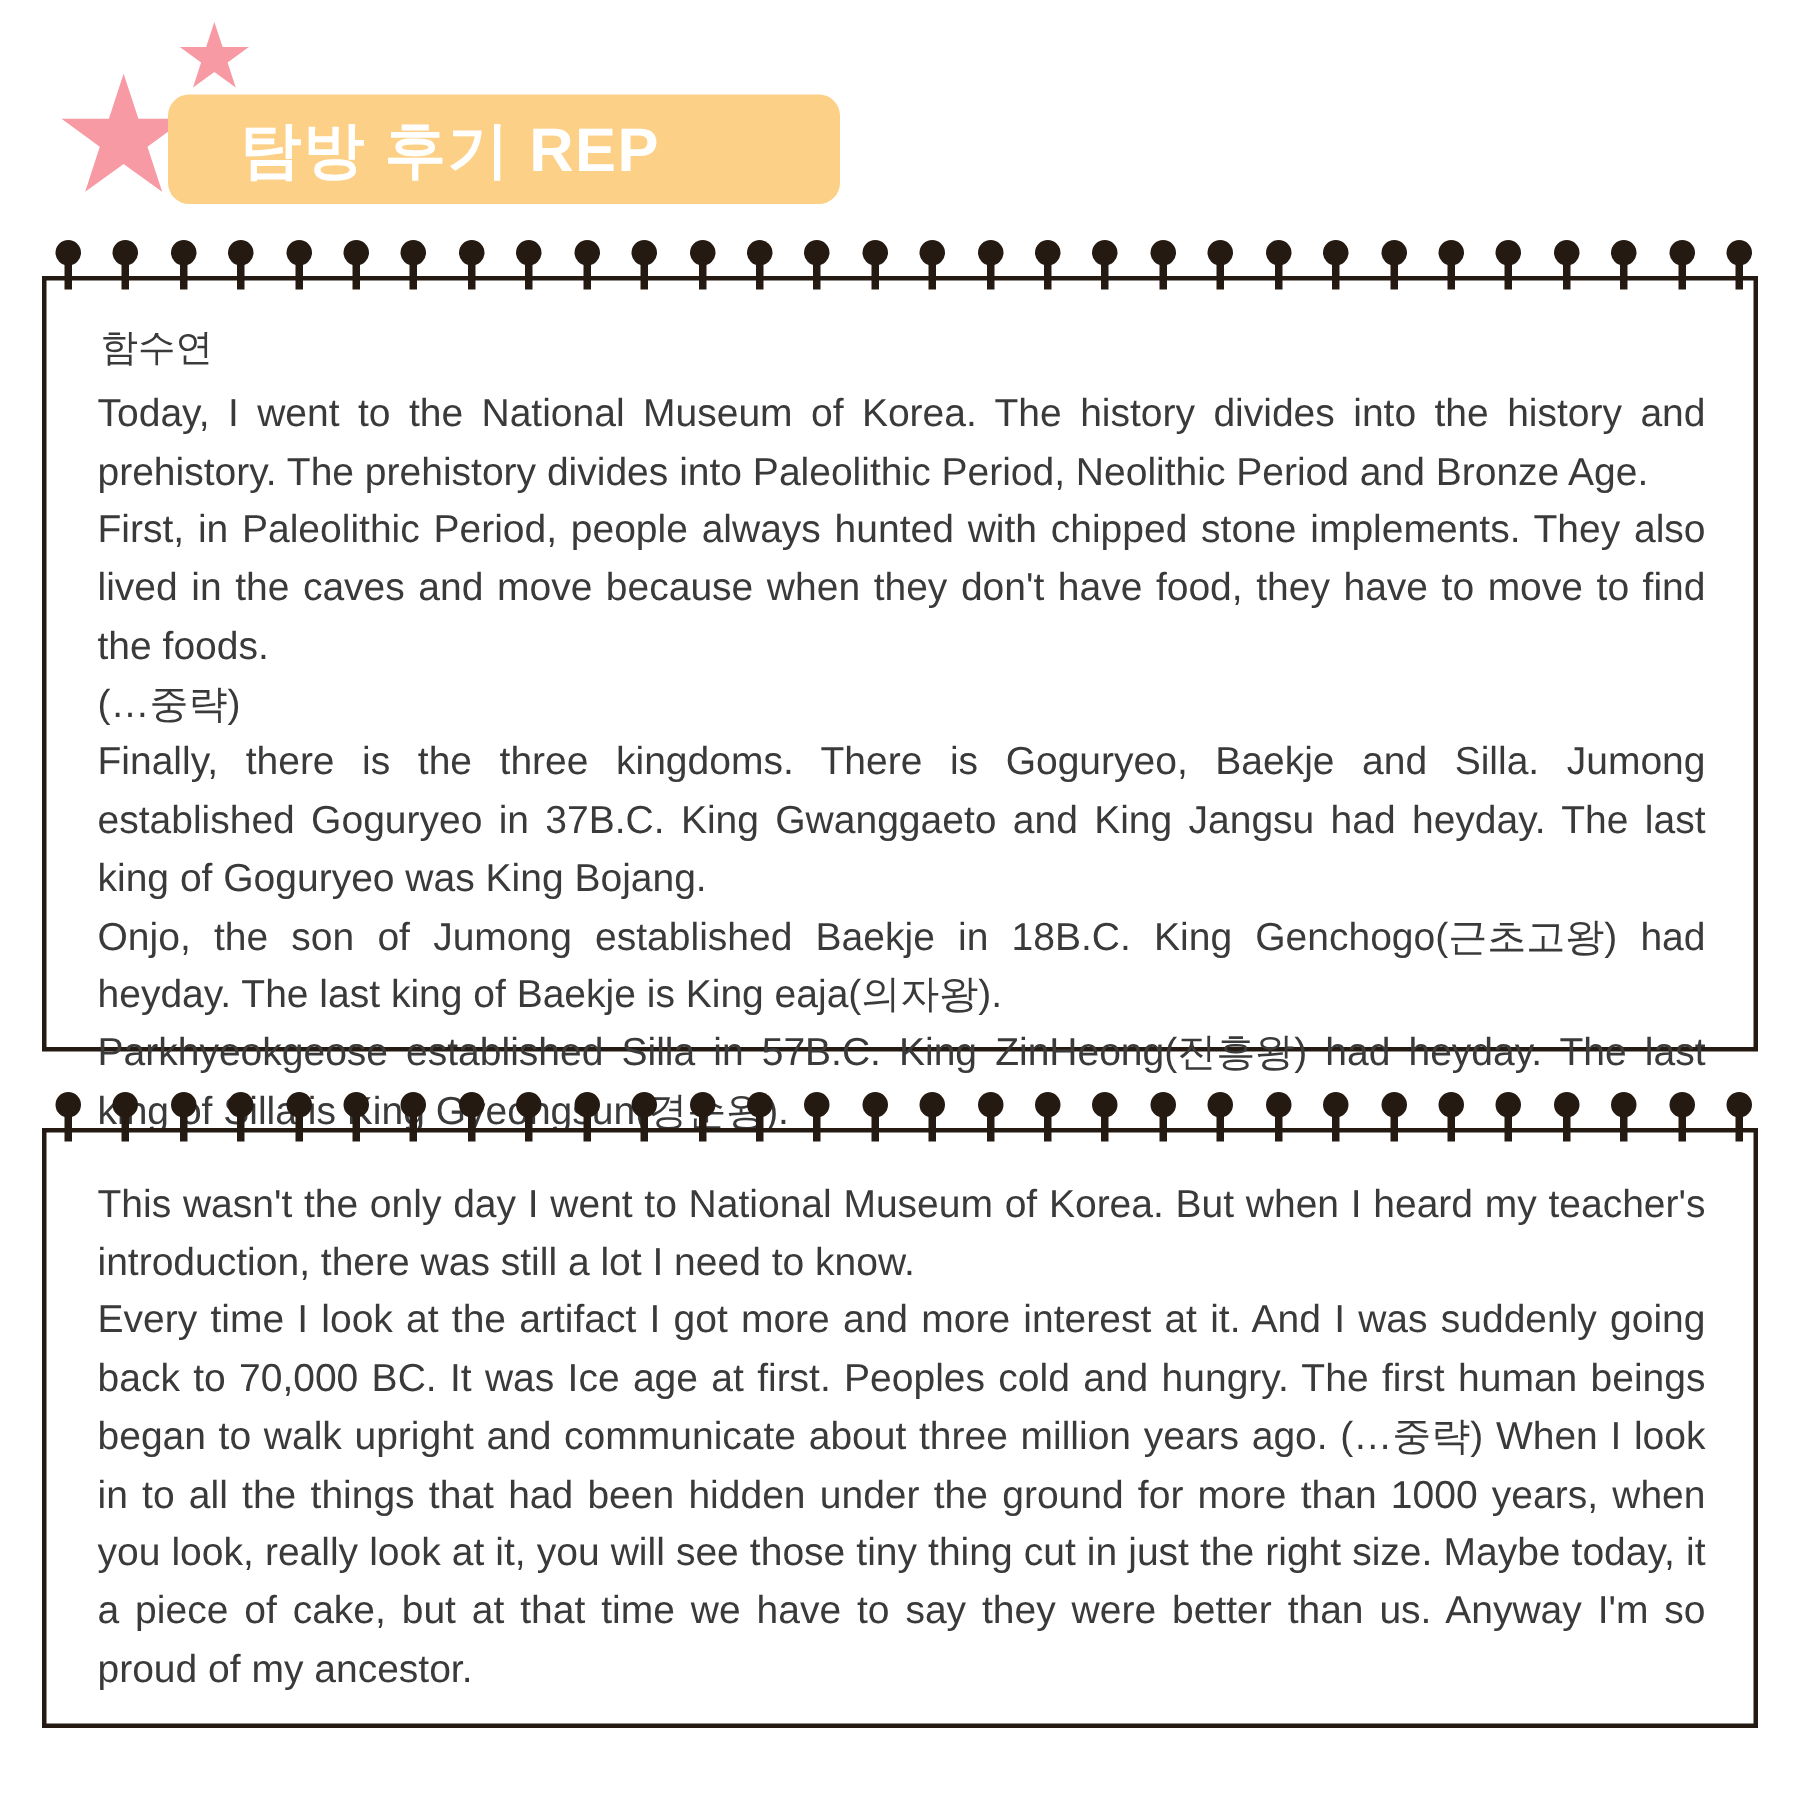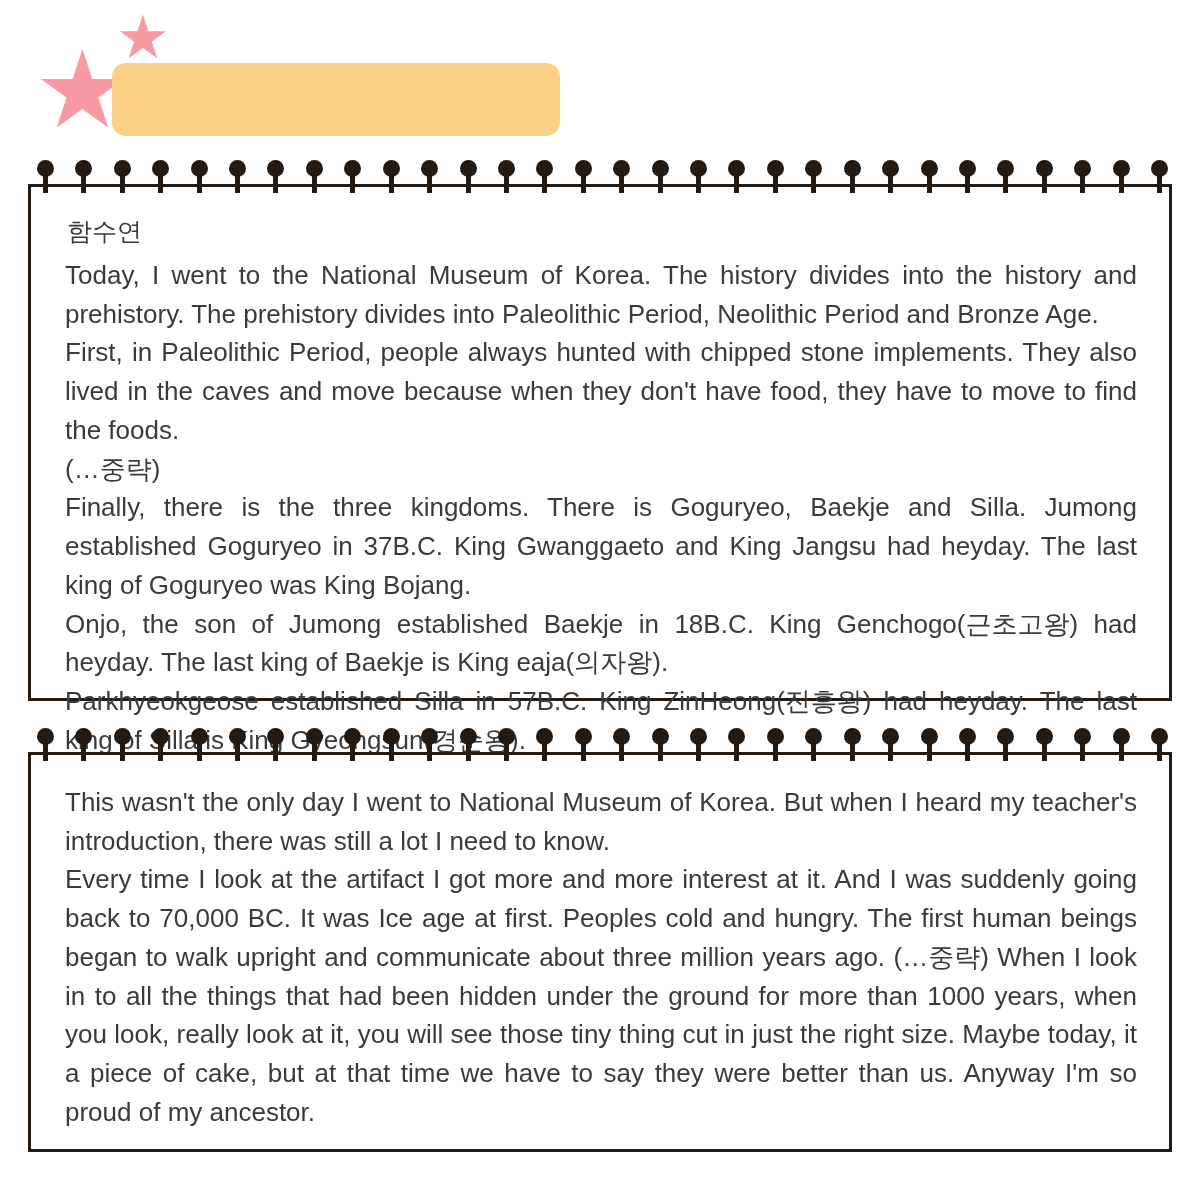--- a/index.html
+++ b/index.html
@@ -117,20 +117,21 @@
     white-space: pre-wrap;
   }
 </style>
 </head>
 <body>
 
 <div class="header">
   <span class="star star-big">★</span>
   <span class="star star-small">★</span>
   <div class="title-pill"></div>
+  <div class="title-text">탐방 후기 REP</div>
 </div>
 
 <div class="card" id="card-1">
   <div class="pin-row">
       <span class="pin" style="left: 12px;"></span>
       <span class="pin" style="left: 50.4138px;"></span>
       <span class="pin" style="left: 88.8276px;"></span>
       <span class="pin" style="left: 127.241px;"></span>
       <span class="pin" style="left: 165.655px;"></span>
       <span class="pin" style="left: 204.069px;"></span>

